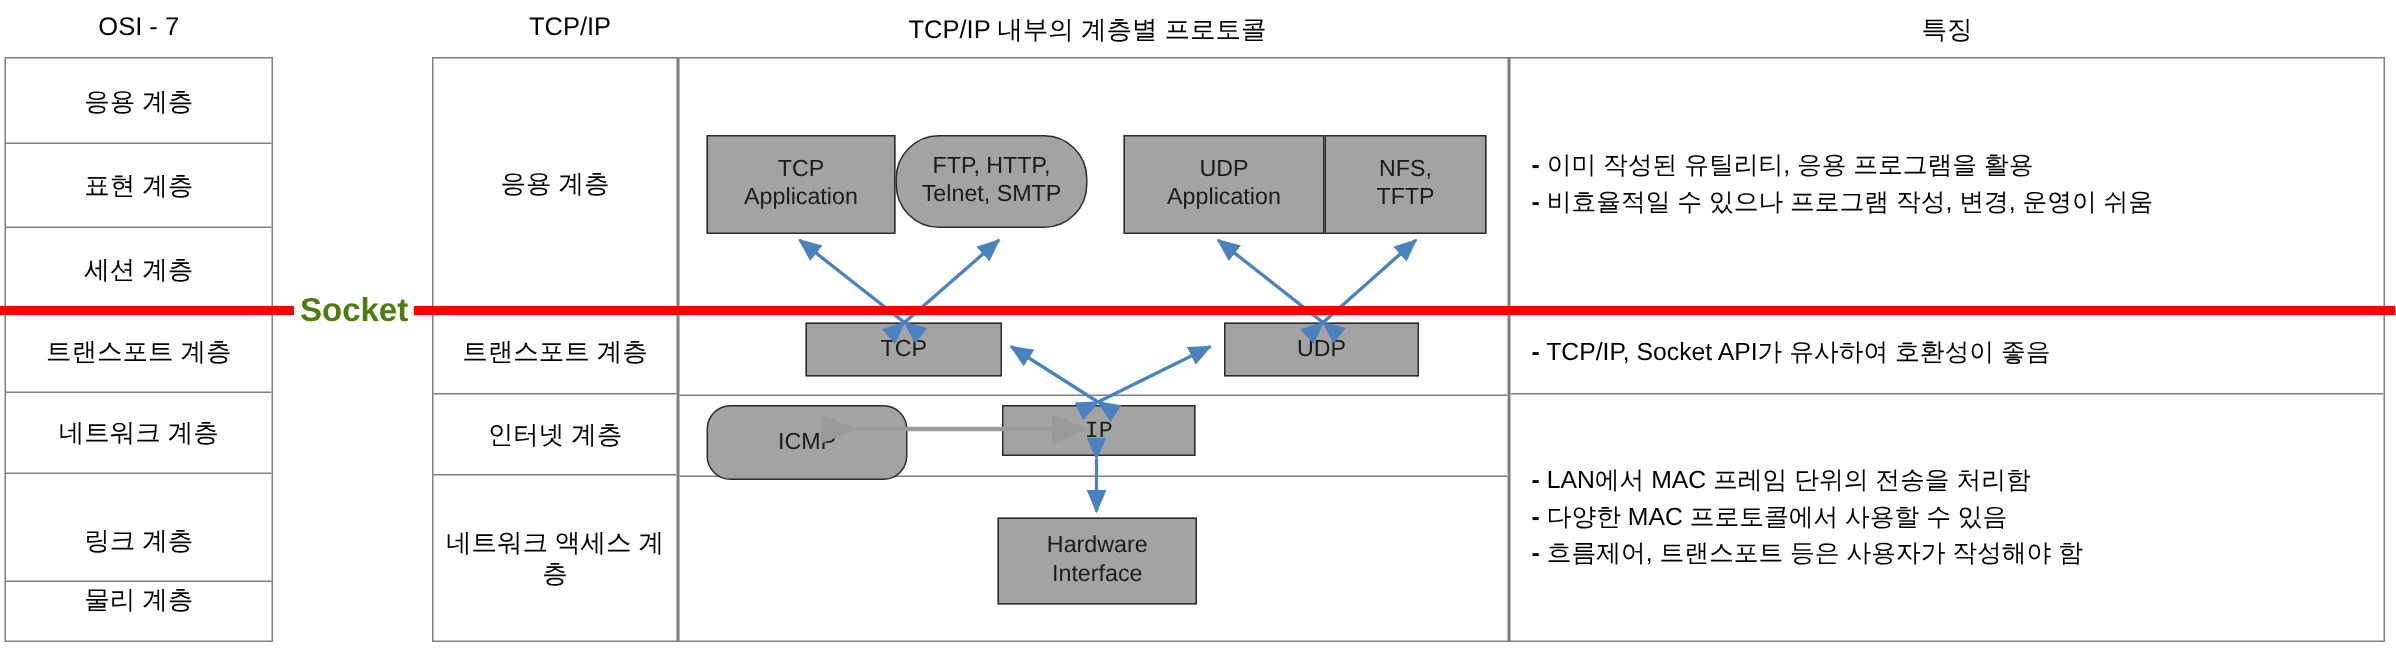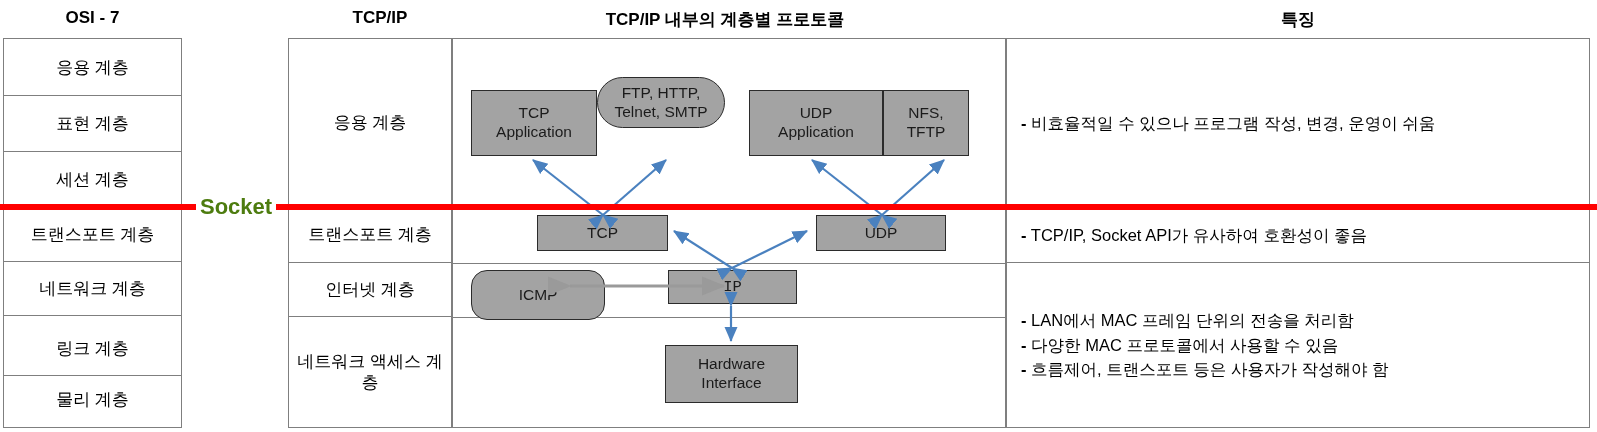--- a/index.html
+++ b/index.html
@@ -7,21 +7,21 @@
     width: 1597px; height: 432px;
     background: #ffffff;
     font-family: "Liberation Sans", "DejaVu Sans", sans-serif;
     overflow: hidden;
   }
   #root { position: relative; width: 1597px; height: 432px; }
 
   
   .col-header {
     position: absolute;
-    font-weight: bold;
+    font-weight: normal;
     font-size: 17px;
     color: #000;
     text-align: center;
     white-space: nowrap;
     top: 8px;
   }
   #hdr-osi      { left: 3px;   width: 179px; }
   #hdr-tcpip    { left: 298px; width: 164px; }
   #hdr-protocol { left: 448px; width: 554px; }
   #hdr-feature  { left: 1006px;width: 584px; }
@@ -117,59 +117,60 @@
   <div class="col-header" id="hdr-tcpip">TCP/IP</div>
   <div class="col-header" id="hdr-protocol">TCP/IP 내부의 계층별 프로토콜</div>
   <div class="col-header" id="hdr-feature">특징</div>
 
   <div class="tbl" id="osi-table">
     <div class="osi-row" style="top:0px;height:57px">응용 계층</div>
     <div class="osi-row" style="top:57px;height:56px">표현 계층</div>
     <div class="osi-row" style="top:113px;height:55px">세션 계층</div>
     <div class="osi-row" style="top:168px;height:55px">트랜스포트 계층</div>
     <div class="osi-row" style="top:223px;height:54px">네트워크 계층</div>
-    <div class="osi-row" style="top:282px;height:55px">링크 계층</div>
+    <div class="osi-row" style="top:294px;height:55px">링크 계층</div>
     <div class="osi-row last" style="top:332px;height:56px">물리 계층</div>
   </div>
 
   <div class="tbl" id="tcpip-table">
     <div class="tcpip-row" style="top:0px;height:169px">응용 계층</div>
     <div class="tcpip-row" style="top:169px;height:55px">트랜스포트 계층</div>
     <div class="tcpip-row" style="top:224px;height:54px">인터넷 계층</div>
     <div class="tcpip-row last" style="top:278px;height:110px">네트워크 액세스
 계층</div>
   </div>
 
   <div class="tbl" id="protocol-table">
     <div class="proto-sep" style="top:169px"></div>
     <div class="proto-sep" style="top:224px"></div>
     <div class="proto-sep" style="top:278px"></div>
 
     <div class="pbox split-left" style="left:18px;  top:51px; width:126px; height:66px;">TCP
 Application</div>
-    <div class="pbox" style="left:144px; top:38px; width:128px; height:51px;border-radius:29px;">FTP, HTTP,
+    <div class="pbox" style="left:144px; top:51px; width:128px; height:62px;border-radius:29px;">FTP, HTTP,
 Telnet, SMTP</div>
 
     <div class="pbox split-left" style="left:296px; top:51px; width:134px; height:66px;">UDP
 Application</div>
-    <div class="pbox" style="left:430px; top:51px; width:86px; height:66px;">NFS,
+    <div class="pbox" style="left:430px; top:51px; width:108px; height:66px;">NFS,
 TFTP</div>
 
     <div class="pbox" style="left:84px;  top:176px; width:131px; height:36px;">TCP</div>
     <div class="pbox" style="left:363px; top:176px; width:130px; height:36px;">UDP</div>
 
     <div class="pbox" style="left:18px;  top:231px; width:134px; height:50px;border-radius:16px;">ICMP</div>
     <div class="pbox" style="left:215px; top:231px; width:129px; height:34px;font-family:Liberation Mono, monospace;">IP</div>
 
     <div class="pbox" style="left:212px; top:306px; width:133px; height:58px;">Hardware
 Interface</div>
   </div>
 
   <div class="tbl" id="feature-table">
     <div class="feat-row" style="top:0px;height:169px">
+      <div class="feat-line"><span class="dash">-</span> <span>이미 작성된 유틸리티, 응용 프로그램을 활용</span></div>
       <div class="feat-line"><span class="dash">-</span> <span>비효율적일 수 있으나 프로그램 작성, 변경, 운영이 쉬움</span></div>
     </div>
     <div class="feat-row" style="top:169px;height:55px">
       <div class="feat-line"><span class="dash">-</span> <span>TCP/IP, Socket API가 유사하여 호환성이 좋음</span></div>
     </div>
     <div class="feat-row last" style="top:224px;height:164px">
       <div class="feat-line"><span class="dash">-</span> <span>LAN에서 MAC 프레임 단위의 전송을 처리함</span></div>
       <div class="feat-line"><span class="dash">-</span> <span>다양한 MAC 프로토콜에서 사용할 수 있음</span></div>
       <div class="feat-line"><span class="dash">-</span> <span>흐름제어, 트랜스포트 등은 사용자가 작성해야 함</span></div>
     </div>

